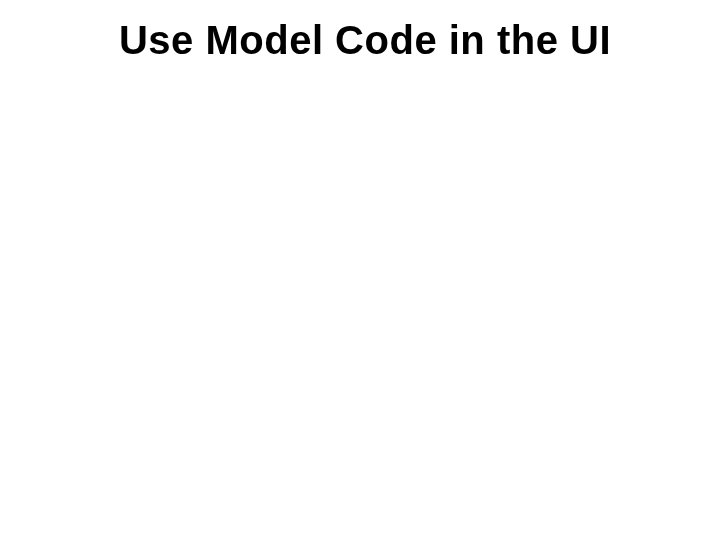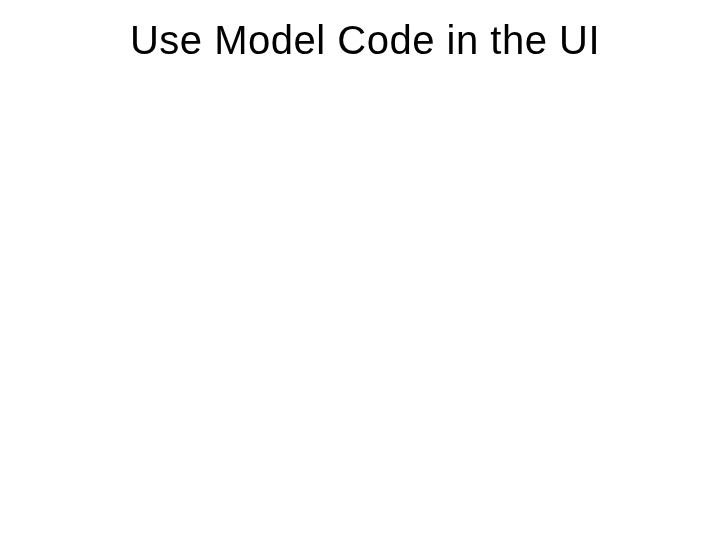--- a/index.html
+++ b/index.html
@@ -15,21 +15,21 @@
       position: relative;
       overflow: hidden;
     }
     .slide {
       width: 100%;
       height: 100%;
       padding-top: 18px;
     }
     .title {
       font-size: 40px;
-      font-weight: 400;
+      font-weight: 700;
       color: #000000;
       text-align: center;
       letter-spacing: 0.5px;
       margin-left: 10px;
     }
   </style>
 </head>
 <body>
 
 <div class="slide">

